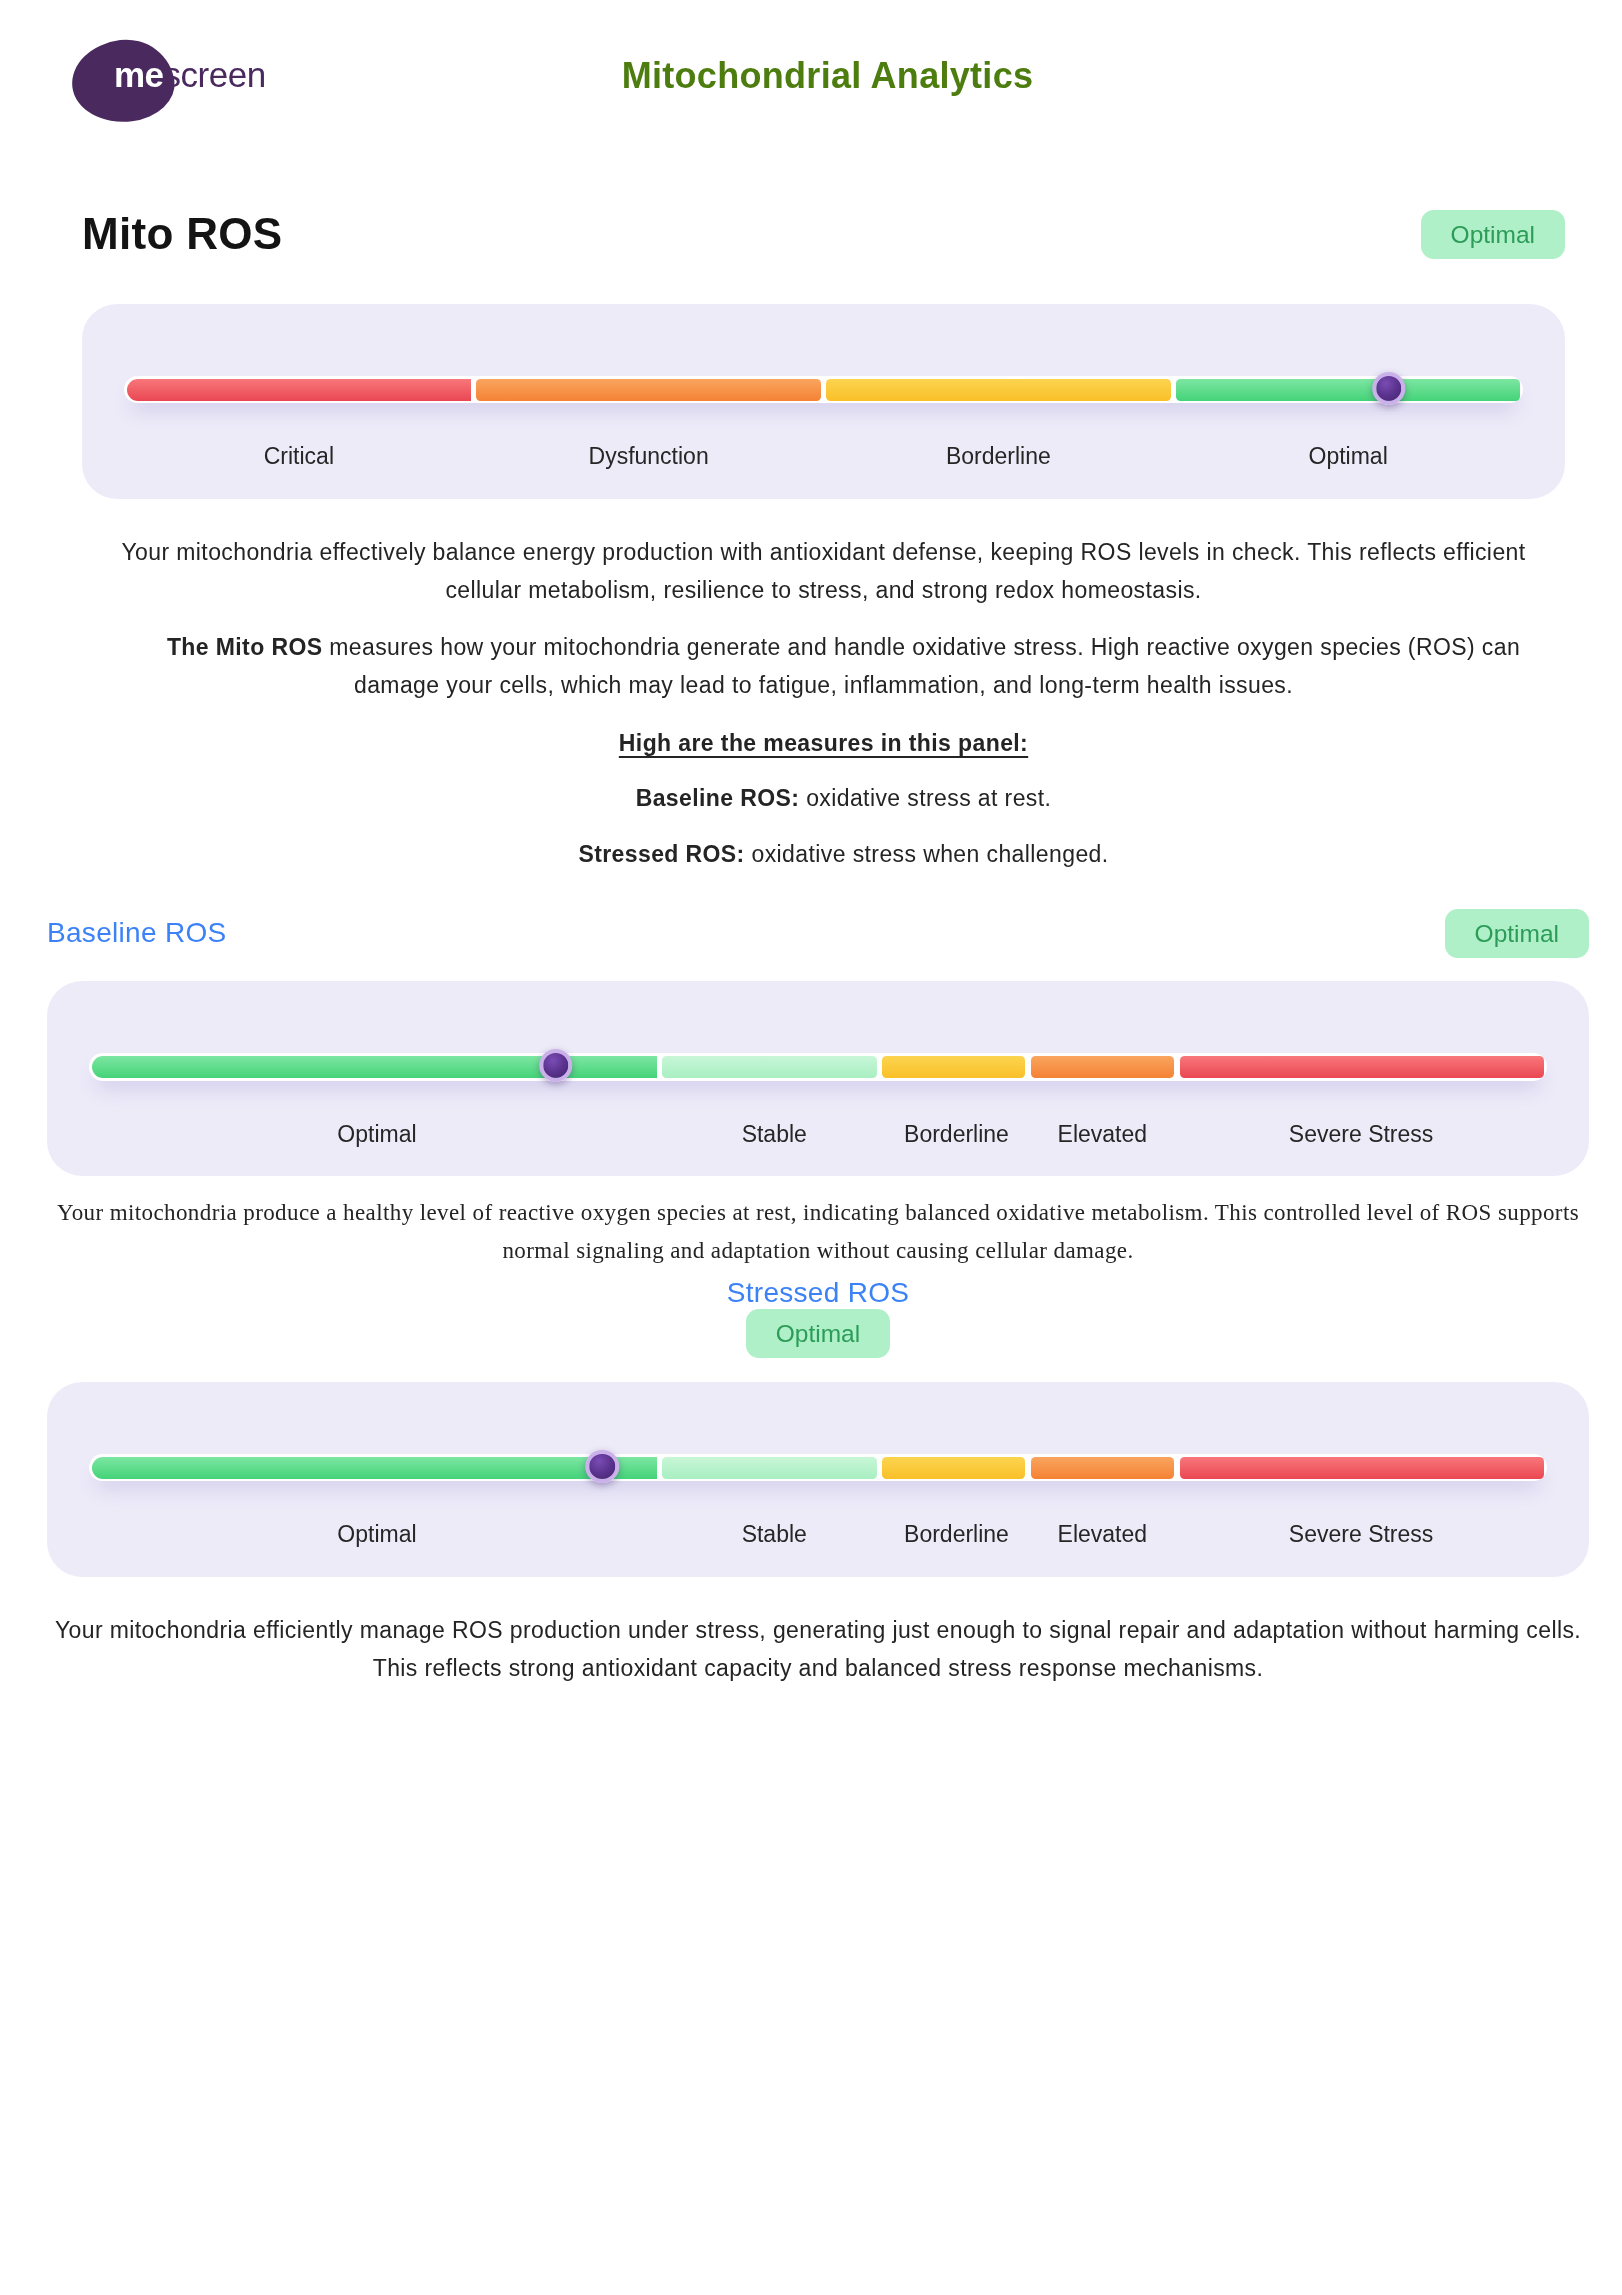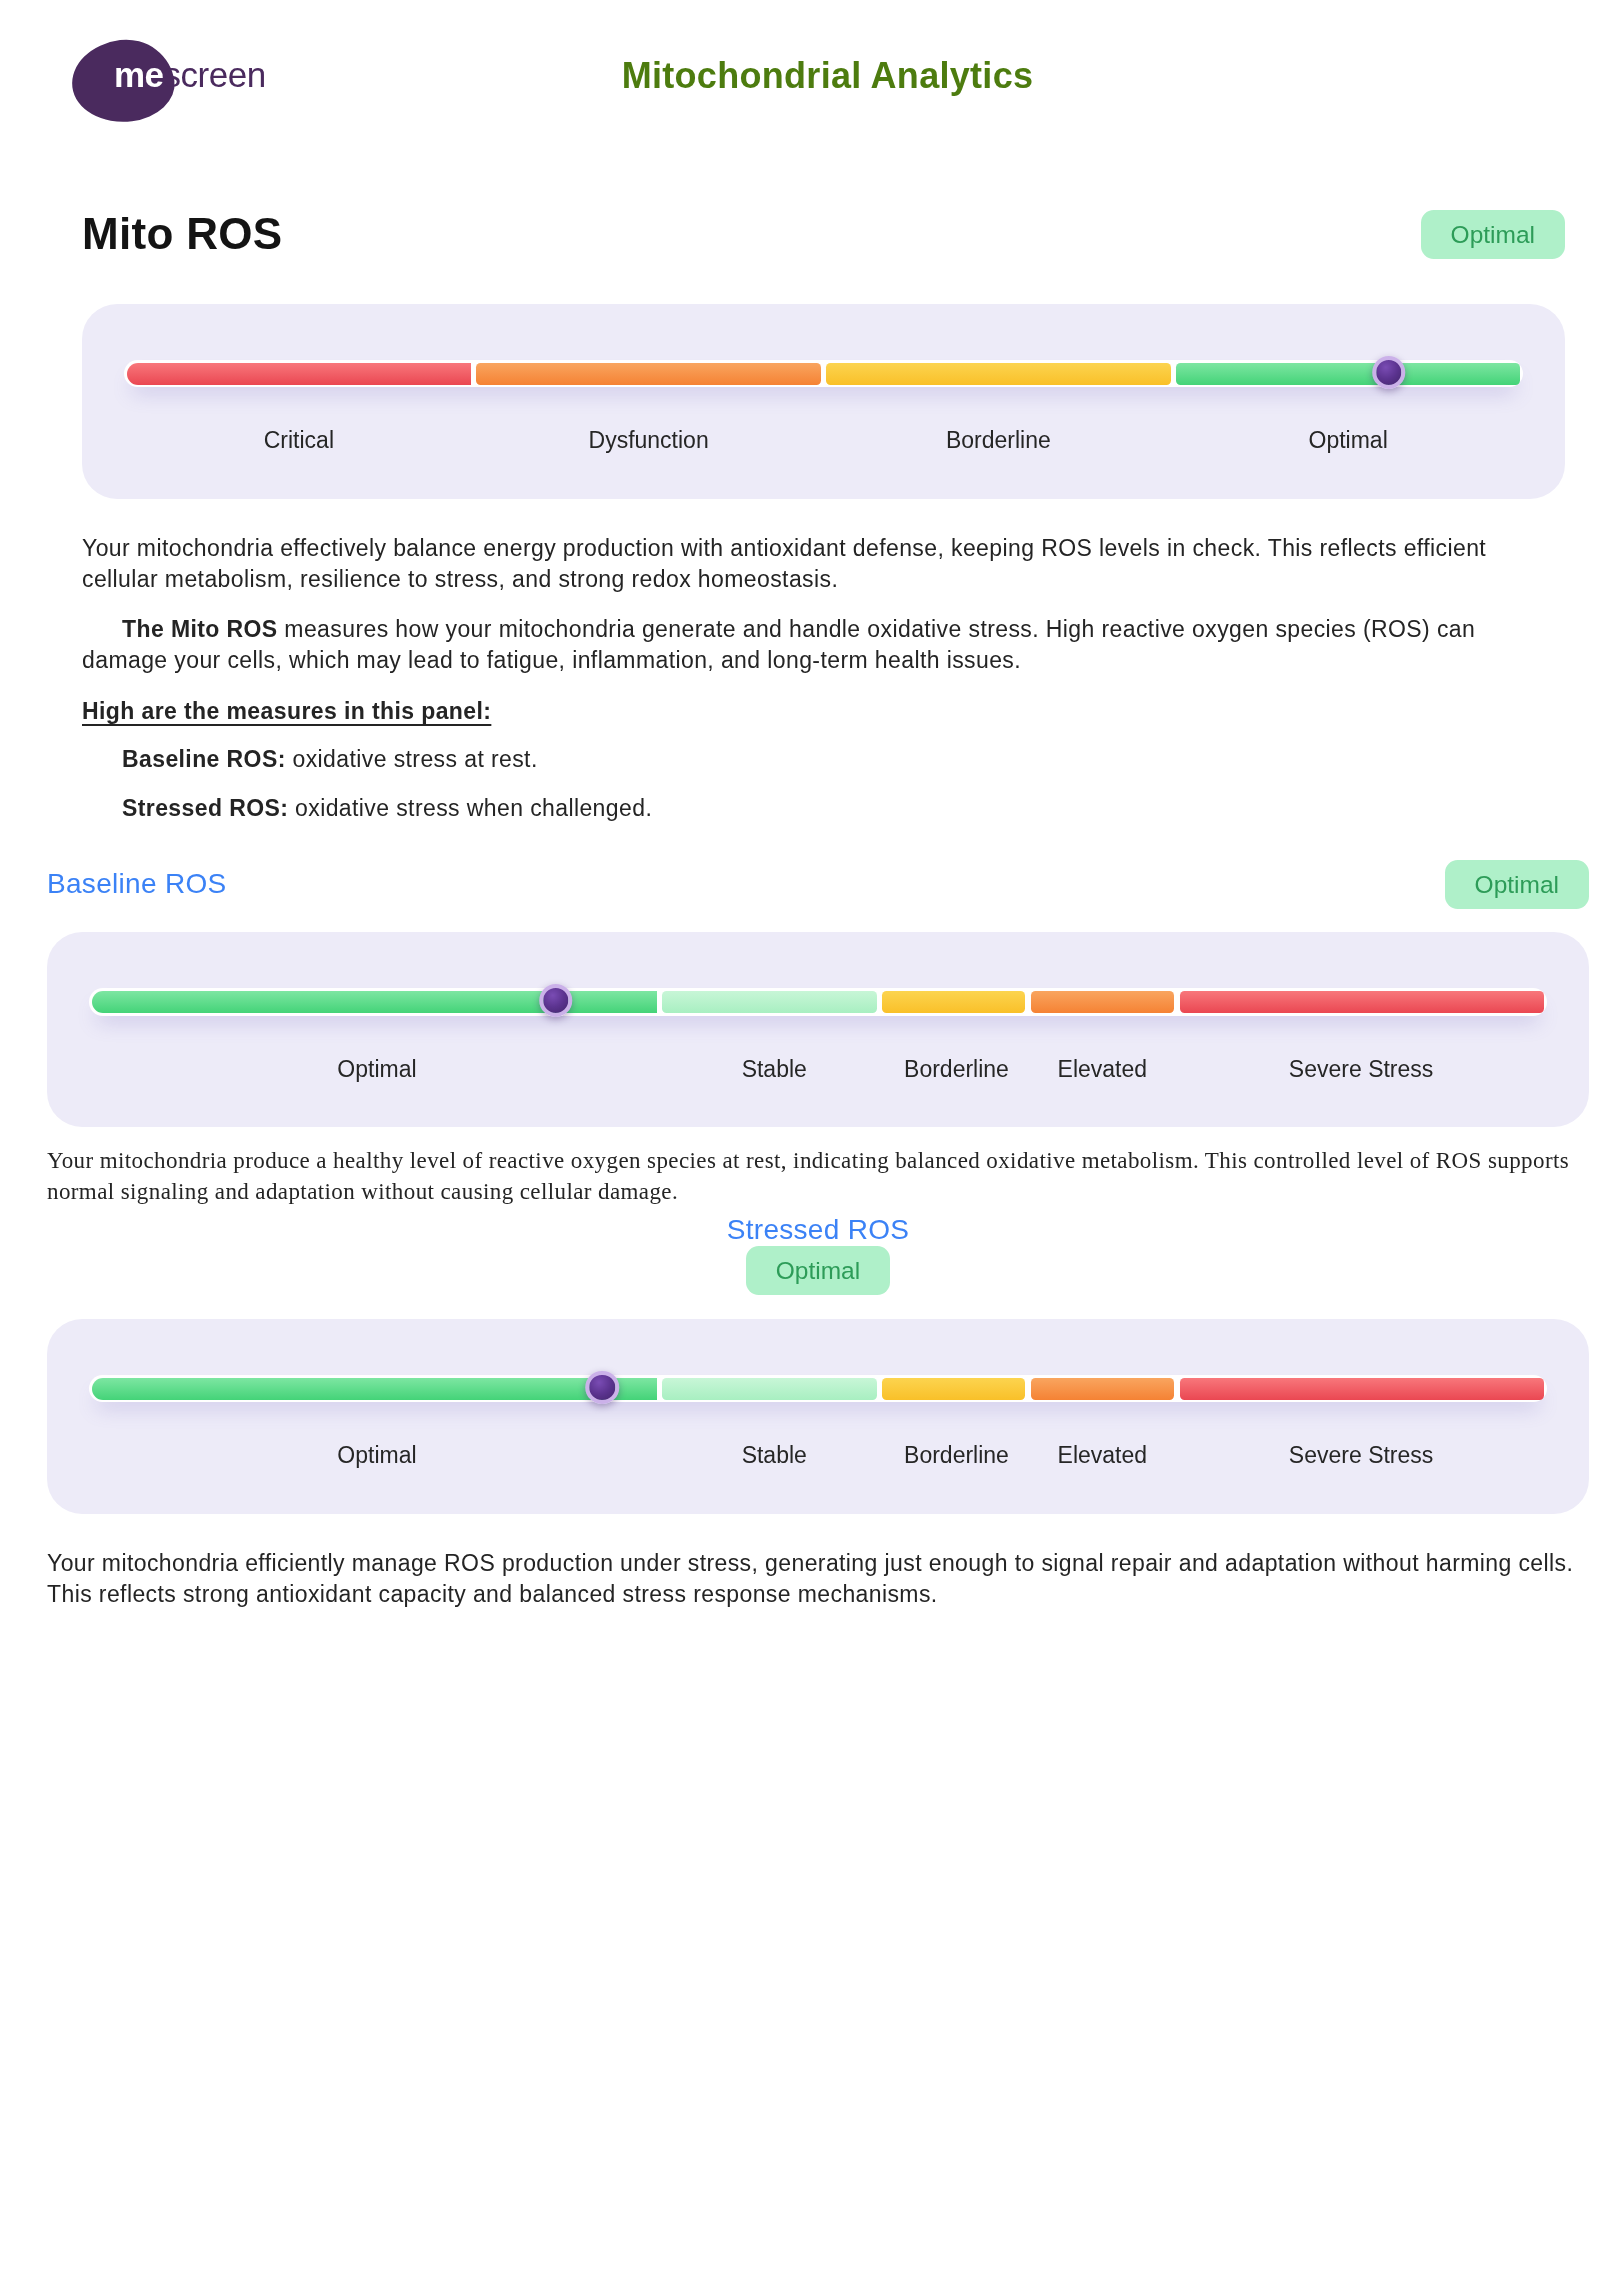--- a/index.html
+++ b/index.html
@@ -41,41 +41,41 @@
     background:#aff0c9;color:#2d9c58;white-space:nowrap;
   }
   .row-s2{margin-top:36px;}
   .row-s3{margin-top:7.3px;flex-direction:column;}
   
   .card{
     position:relative;height:195px;margin-top:45px;
     background:#edebf8;border-radius:35px;
   }
   .card-s23{margin-top:23.6px;}
-  .gauge{position:absolute;left:42px;right:42px;top:56px;}
+  .gauge{position:absolute;left:42px;right:42px;top:72px;}
   .bar{
     position:relative;display:flex;gap:5.5px;
     height:22px;padding:2.7px;border-radius:908px;background:#ffffff;
     box-shadow:0 12.7px 20px -7.3px rgba(109,97,190,0.28);
   }
   .seg{flex-basis:0;height:22px;border-radius:4.5px;}
   .seg:first-child{border-radius:908px 4.5px 4.5px 908px;}
   .seg:last-child{border-radius:4.5px 908px 908px 4.5px;}
   .marker{
     position:absolute;top:50%;width:25.5px;height:25.5px;z-index:2;
     transform:translate(-50%,-54%);
     border-radius:50%;
     border:4.5px solid #cbb1e9;
     background:radial-gradient(circle at 38% 30%, #7a4cb4 0%, #5b338f 50%, #42256b 100%);
     box-shadow:0 2.7px 7.3px rgba(60,30,100,0.35);
   }
   .labels{position:relative;margin-top:40px;height:29px;font-size:23px;color:#262626;}
   .labels span{position:absolute;top:0;transform:translateX(-50%);white-space:nowrap;}
   
-  .para{font-size:23px;line-height:31px;letter-spacing:0.4px;color:#242424;margin:0;}
+  .para{font-size:23px;line-height:38px;letter-spacing:0.4px;color:#242424;margin:0;text-align:center;}
   .p1{margin-top:34px;}
   .p2{margin-top:19px;}
   .p-measures{margin-top:20px;font-weight:700;}
   .p-measures u{text-underline-offset:4.5px;}
   .p-item{margin-top:17.3px;}
   .p-s2{margin-top:18px;font-family:Liberation Serif, serif;}
   .p-s3{margin-top:34px;}
   b{font-weight:700;margin-left:40px;}
 </style>
 </head>

